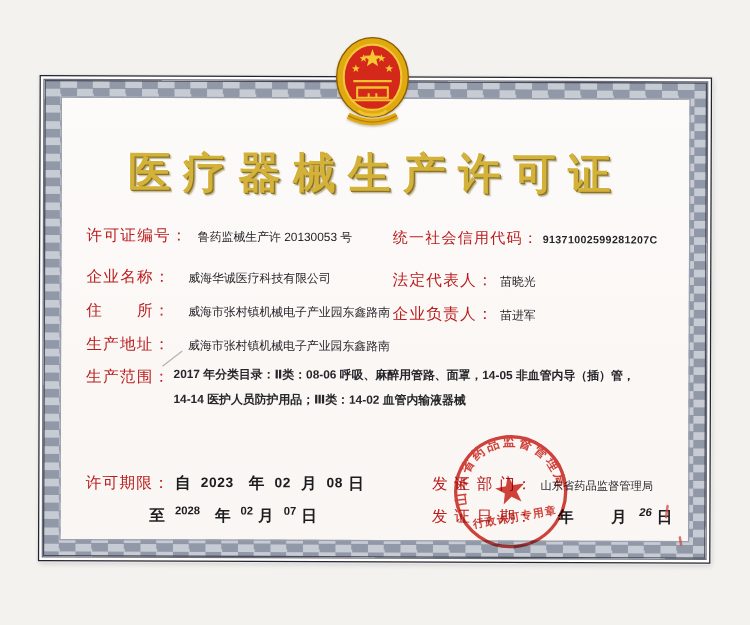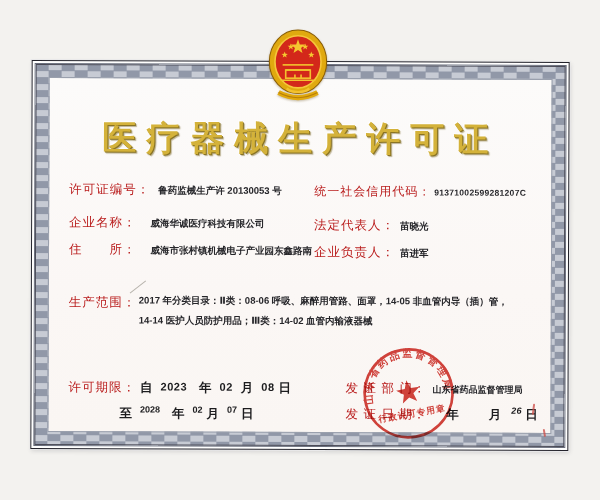--- a/index.html
+++ b/index.html
@@ -33,21 +33,21 @@
   .title{
     position:absolute;left:0;right:0;top:54px;text-align:center;
     font-size:34px;font-weight:bold;letter-spacing:10px;
     color:#d4b23a;
     text-shadow:1px 1px 0 #8a7424,2px 2px 1px rgba(110,90,25,.45),-1px -1px 0 rgba(255,255,255,.8);
     white-space:nowrap;
   }
   
   .line{position:absolute;white-space:nowrap;}
   .lbl{font-weight:normal;font-size:12.5px;letter-spacing:1px;color:#b91c1c;}
-  .val{font-weight:700;font-size:9.5px;color:#26262a;margin-left:8px;}
+  .val{font-weight:400;font-size:9.5px;color:#26262a;margin-left:8px;}
   .val-sm{font-weight:600;font-size:8.5px;color:#26262a;margin-left:3px;letter-spacing:.3px;}
   .scopeblock{position:absolute;left:107px;font-weight:600;font-size:9.5px;color:#26262a;line-height:20px;white-space:nowrap;}
   .num{font-size:11px;font-weight:bold;letter-spacing:.5px;position:relative;top:-1px;}
   .raised{font-size:9px;font-weight:bold;position:relative;top:-5px;text-align:center;}
   .unit{font-weight:bold;font-size:12.5px;}
   .g2{margin-left:8px;margin-top:13px;} .g3{margin-left:12px;} .g1{margin-left:4px;}
   
   .seal{
     position:absolute;left:329px;top:283px;width:96px;height:96px;
     mix-blend-mode:multiply;opacity:.9;transform:rotate(-10deg);
@@ -85,20 +85,23 @@
       <span class="lbl">法定代表人：</span><span class="val" style="margin-left:5px;">苗晓光</span>
     </div>
 
     <div class="line" style="left:37px;top:178px;">
       <span class="lbl">住　　所：</span><span class="val" style="margin-left:14px;">威海市张村镇机械电子产业园东鑫路南</span>
     </div>
     <div class="line" style="left:282px;top:180px;">
       <span class="lbl">企业负责人：</span><span class="val" style="margin-left:5px;">苗进军</span>
     </div>
 
+    <div class="line" style="left:37px;top:205px;">
+      <span class="lbl">生产地址：</span><span class="val" style="margin-left:14px;">威海市张村镇机械电子产业园东鑫路南</span>
+    </div>
 
     <div class="line" style="left:37px;top:231px;">
       <span class="lbl">生产范围：</span>
     </div>
     <div class="scopeblock" style="top:229px;">
       <div>2017 年分类目录：Ⅱ类：08-06 呼吸、麻醉用管路、面罩，14-05 非血管内导（插）管，</div>
       <div>14-14 医护人员防护用品；Ⅲ类：14-02 血管内输液器械</div>
     </div>
 
     <div class="line" style="left:37px;top:316px;">

